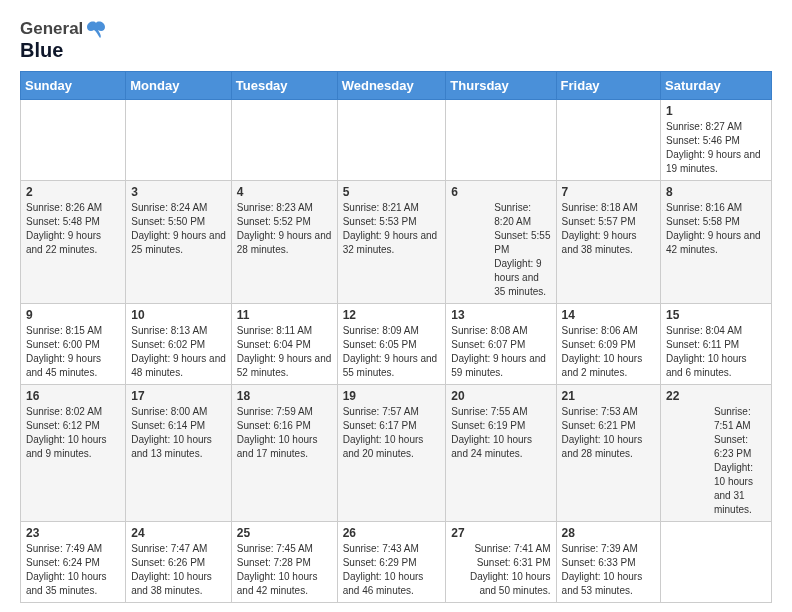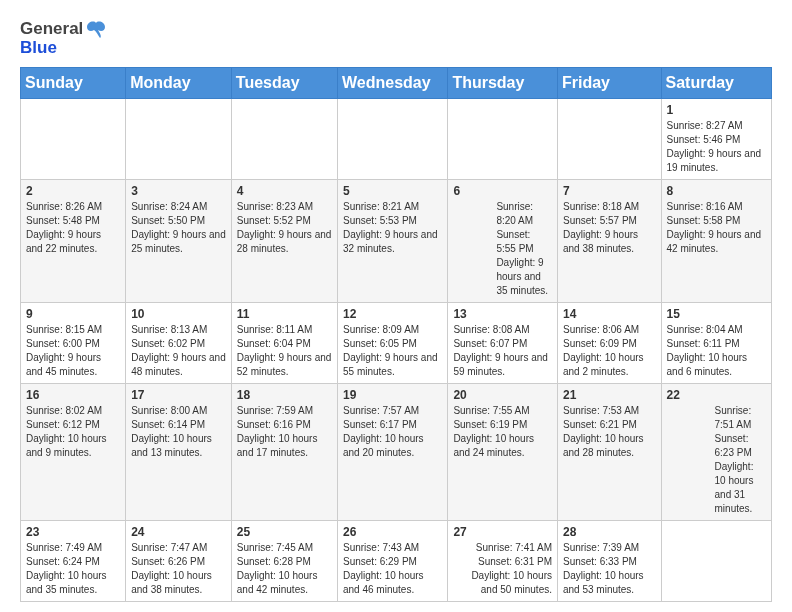--- a/index.html
+++ b/index.html
@@ -34,21 +34,21 @@
       color: #555;
     }
     table {
       width: 100%;
       border-collapse: collapse;
       border: 1px solid #ccc;
     }
     thead tr th {
       background-color: #4a90d9;
       color: white;
-      font-size: 16px;
+      font-size: 13px;
       font-weight: bold;
       padding: 6px 4px;
       text-align: left;
       border: 1px solid #3a7fc9;
     }
     tbody tr td {
       vertical-align: top;
       border: 1px solid #ccc;
       padding: 4px 5px;
       width: 113px;
@@ -80,21 +80,21 @@
 
 <div class="header-area">
   <div class="logo">
 <div style="display:flex; flex-direction:column; align-items:flex-start; line-height:1.1;">
   <div style="display:flex; align-items:center;">
     <span style="font-size:17px; font-weight:bold; color:#444; font-family:Arial;">General</span>
     <svg width="22" height="18" viewBox="0 0 22 18" style="margin-left:2px;">
       <path d="M11,3 C13,0 20,2 20,7 C20,11 16,12 13,10 C15,13 17,17 15,18 C13,15 11,11 9,10 C6,12 2,11 2,7 C2,2 9,0 11,3Z" fill="#4a90d9"></path>
     </svg>
   </div>
-  <span style="font-size:17px; font-weight:bold; color:#1d4ed8; font-family:Arial;">Blue</span>
+  <span style="font-size:20px; font-weight:bold; color:#0f172a; font-family:Arial;">Blue</span>
 </div>
     </div>
   <div class="title-area">
     <div class="month-title"></div>
     <div class="location-title"></div>
   </div>
 </div>
 
 <table>
   <thead>
@@ -264,21 +264,21 @@
         </td>
         <td>
           <span class="day-number">24</span>
           <div class="day-info" style="white-space: pre-line;">Sunrise: 7:47 AM
 Sunset: 6:26 PM
 Daylight: 10 hours and 38 minutes.</div>
         </td>
         <td>
           <span class="day-number">25</span>
           <div class="day-info" style="white-space: pre-line;">Sunrise: 7:45 AM
-Sunset: 6:28 PM
+Sunset: 7:28 PM
 Daylight: 10 hours and 42 minutes.</div>
         </td>
         <td>
           <span class="day-number">26</span>
           <div class="day-info" style="white-space: pre-line;">Sunrise: 7:43 AM
 Sunset: 6:29 PM
 Daylight: 10 hours and 46 minutes.</div>
         </td>
         <td>
           <span class="day-number">27</span>

